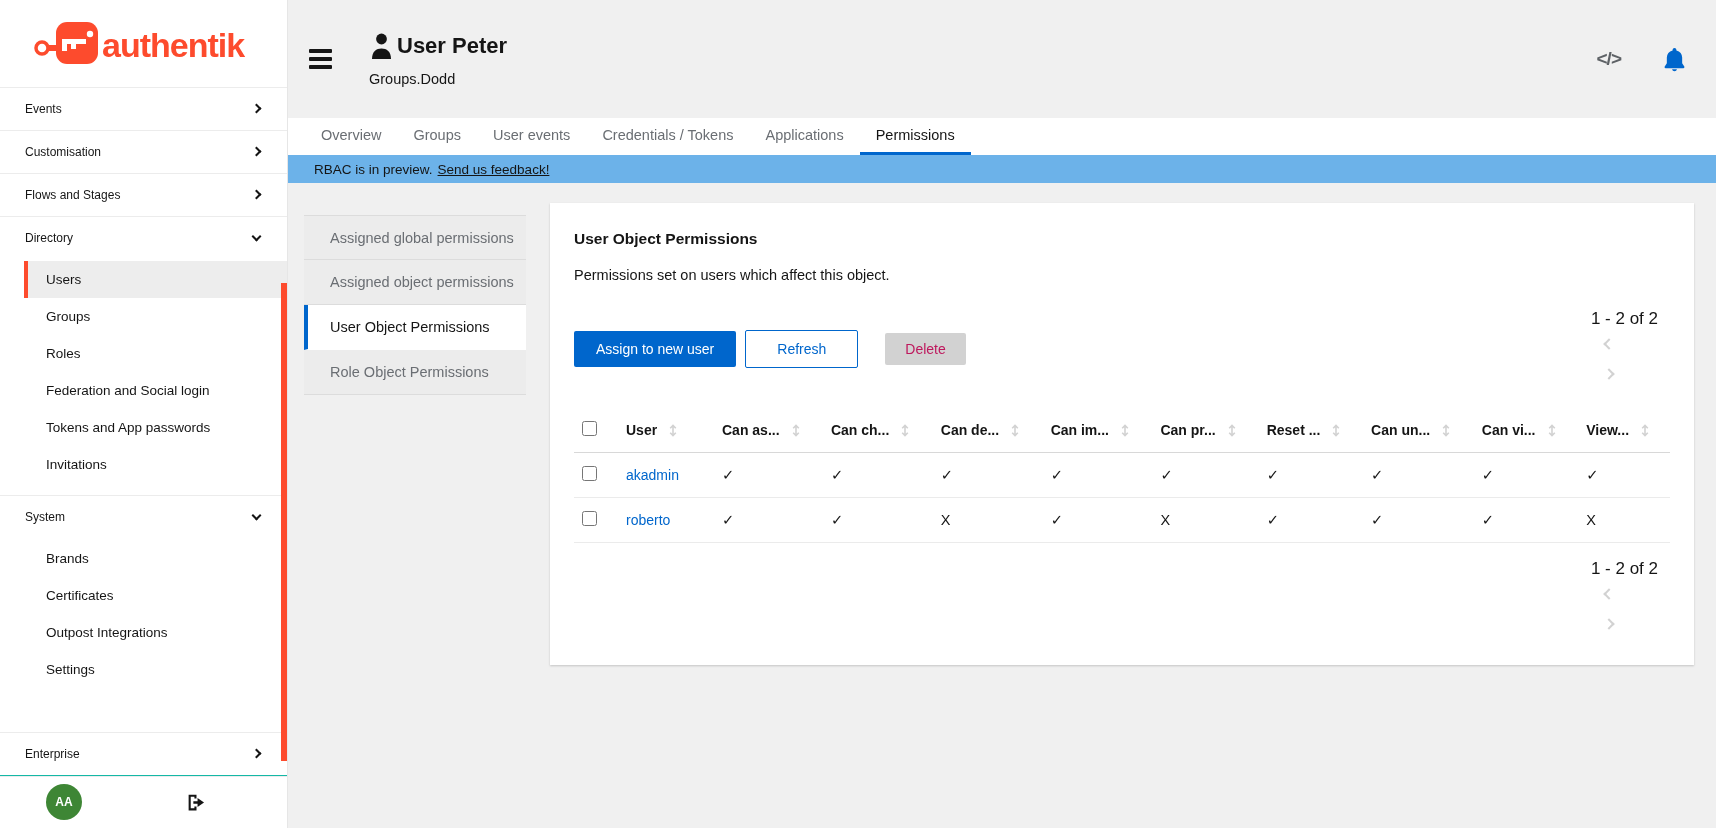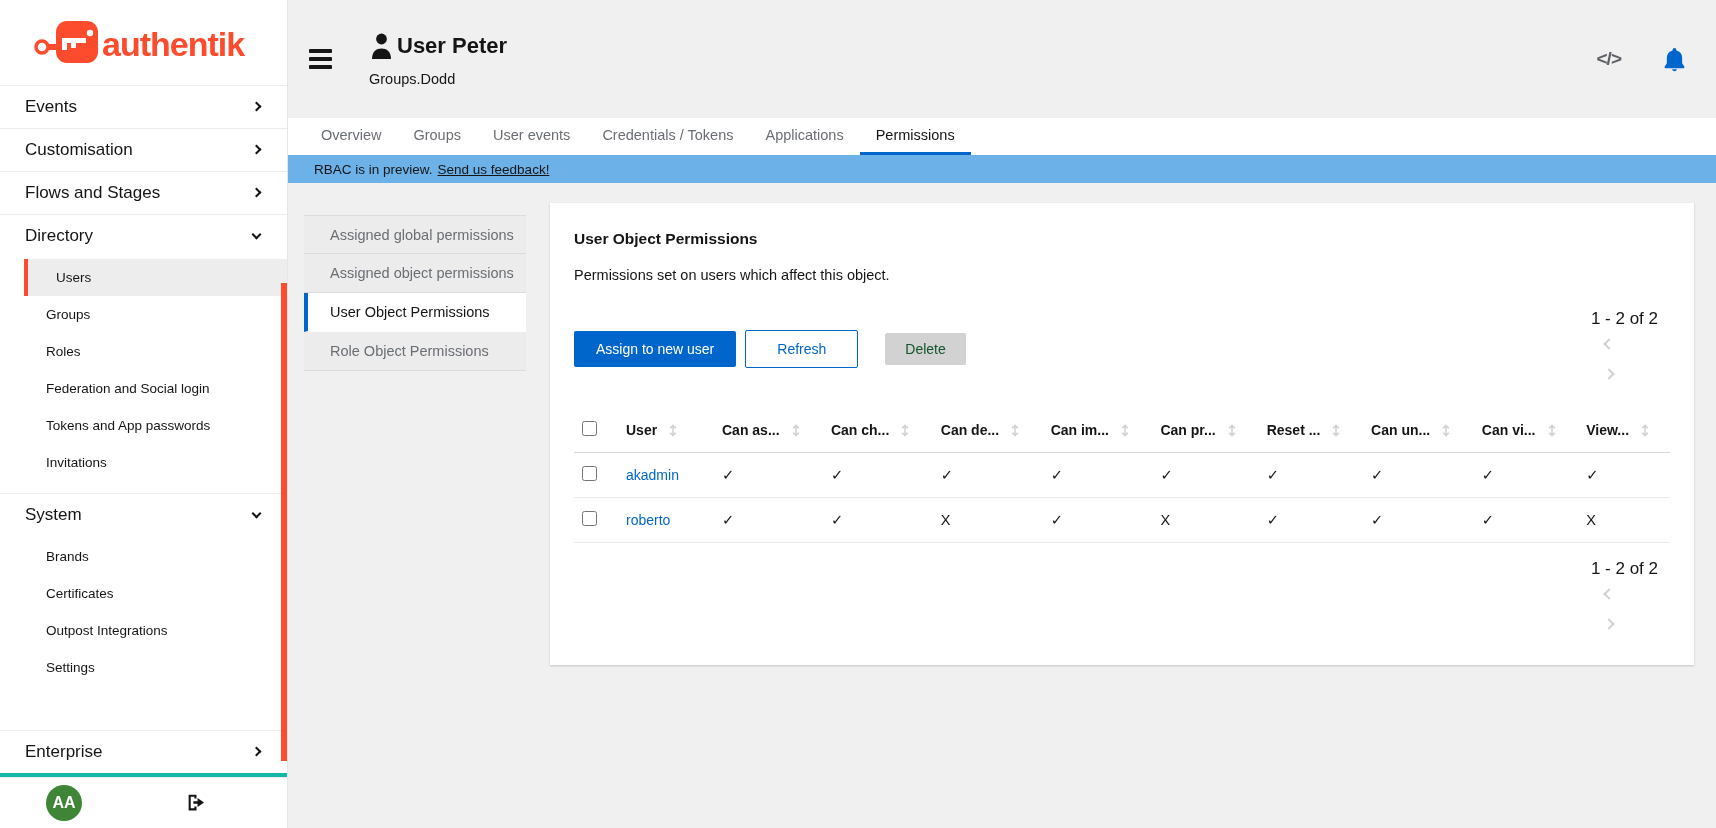--- a/index.html
+++ b/index.html
@@ -11,33 +11,33 @@
     display:flex;
   }
 
   
   .sidebar { width:288px; min-width:288px; height:828px; background:#fff;
              display:flex; flex-direction:column; position:relative;
              border-right:1px solid #e6e6e6; }
   .logo { height:106px; display:flex; align-items:center; padding-left:34px; cursor:pointer; }
   .nav { flex:1; }
   .nav-group { border-top:1px solid #ececec; }
-  .nav-group.last { border-bottom:4px solid #14b8a6;margin-top:32px; }
+  .nav-group.last { border-bottom:1px solid #14b8a6;margin-top:32px; }
   .nav-top { height:42px; display:flex; align-items:center; justify-content:space-between;
-             padding:0 27px 0 25px; font-size:17px; cursor:pointer; }
+             padding:0 27px 0 25px; font-size:12px; cursor:pointer; }
   .nav-children { padding:2px 0 12px; }
   .nav-child { height:37px; display:flex; align-items:center; margin-left:24px;
                padding-left:22px; font-size:13.5px; cursor:pointer; color:#151515; }
-  .nav-child.selected { background:#ededed; border-left:4px solid #fd4b2d; padding-left:28px; }
+  .nav-child.selected { background:#ededed; border-left:4px solid #fd4b2d; padding-left:18px; }
   .sidebar-footer { margin-top:auto; height:64px; border-top:1px solid #ececec;
                     display:flex; align-items:center; justify-content:space-between;
                     padding:0 80px 0 46px; }
   .avatar { width:36px; height:36px; border-radius:50%; background:#3e8635; color:#fff;
             display:flex; align-items:center; justify-content:center;
-            font-size:16px; font-weight:bold; cursor:pointer; }
+            font-size:12px; font-weight:bold; cursor:pointer; }
   .signout { cursor:pointer; display:flex; }
   .scroll-thumb { position:absolute; top:283px; right:0; width:6px; height:478px; background:#fd4b2d; }
 
   
   .chev { display:inline-block; width:7px; height:7px;
           border-right:2.2px solid #151515; border-bottom:2.2px solid #151515; }
   .chev.right { transform:rotate(-45deg); }
   .chev.down  { transform:rotate(45deg); margin-top:-3px; }
   .chev.left  { transform:rotate(135deg); }
 
@@ -61,38 +61,38 @@
          cursor:pointer; border-bottom:3px solid transparent; }
   .tab.active { color:#151515; border-bottom-color:#0066cc; }
 
   .banner { height:28px; background:#6cb2e9; display:flex; align-items:center;
             padding-left:26px; font-size:13.5px; gap:5px; }
   .banner a { color:#151515; text-decoration:underline; cursor:pointer; }
 
   .content { flex:1; display:flex; align-items:flex-start; padding:20px 22px 0 16px; background:#f0f0f0; }
 
   .subtabs { width:222px; min-width:222px; margin-top:12px; }
-  .subtab { height:39px; display:flex; align-items:center; padding-left:26px;
+  .subtab { height:45px; display:flex; align-items:center; padding-left:26px;
             font-size:14.5px; color:#6a6e73; background:#ececec;
             border-bottom:1px solid #dcdcdc; cursor:pointer; }
   .subtab:first-child { border-top:1px solid #dcdcdc; }
   .subtab.active { background:#fff; color:#151515; border-left:4px solid #0066cc;
                    padding-left:22px; border-bottom-color:#fff; }
 
   .card { flex:1; background:#fff; margin-left:24px; padding:27px 24px 26px;
           box-shadow:0 1px 2px rgba(3,3,3,.18); min-height:343px; }
   .card h2 { font-size:15.5px; font-weight:bold; margin:0; }
   .card .desc { font-size:14.5px; margin:19px 0 0; }
 
   .toolbar { display:flex; align-items:center; margin-top:26px; }
   .btn { font-family:inherit; font-size:14px; padding:9px 21px; border-radius:2px;
          border:1px solid transparent; cursor:pointer; }
   .btn.primary { background:#0066cc; color:#fff; margin-right:9px; }
   .btn.secondary { background:#fff; color:#0066cc; border-color:#0066cc; padding:10px 31px; margin-right:27px; }
-  .btn.disabled { background:#d2d2d2; color:#14532d; cursor:default; padding:7px 19px; }
+  .btn.disabled { background:#d2d2d2; color:#be185d; cursor:default; padding:7px 19px; }
 
   .pagination { margin-left:auto; display:flex; align-items:flex-start; font-size:17px;flex-direction:column; }
   .pag-label { margin-right:12px; }
   .pag-btn { width:36px; height:30px; display:flex; align-items:center; justify-content:center; cursor:pointer; }
   .pag-btn .chev { border-color:#d2d2d2; width:8px; height:8px; }
 
   table { width:100%; border-collapse:collapse; margin-top:22px; }
   th { text-align:left; font-size:14px; font-weight:bold; padding:10px 8px 13px;
        border-bottom:1px solid #d8d8d8; white-space:nowrap; }
   th .sort { margin-left:12px; vertical-align:-2px; cursor:pointer; }

